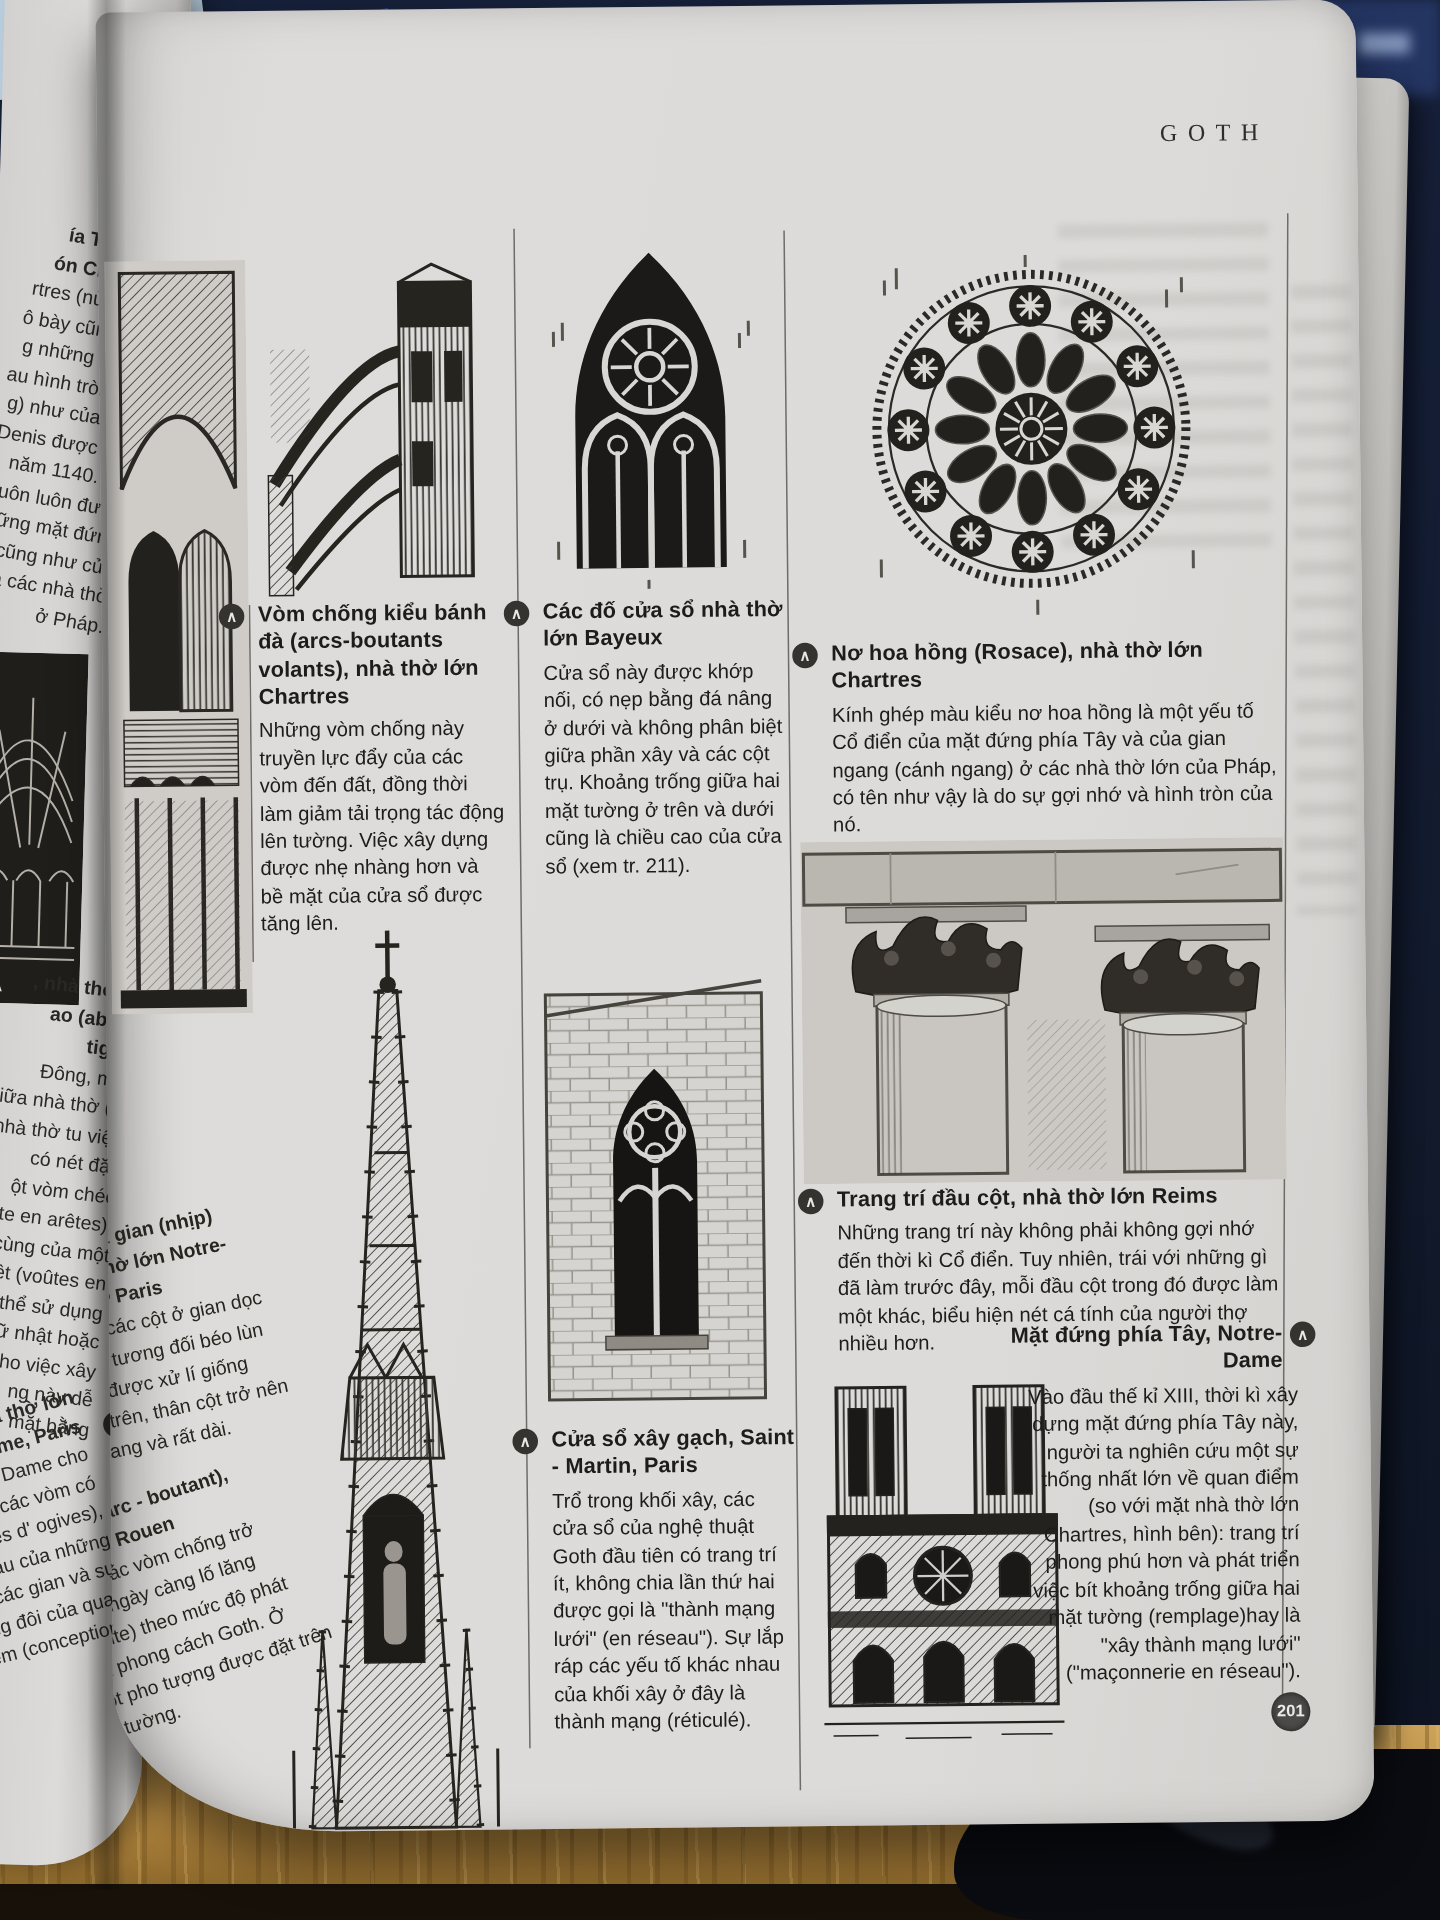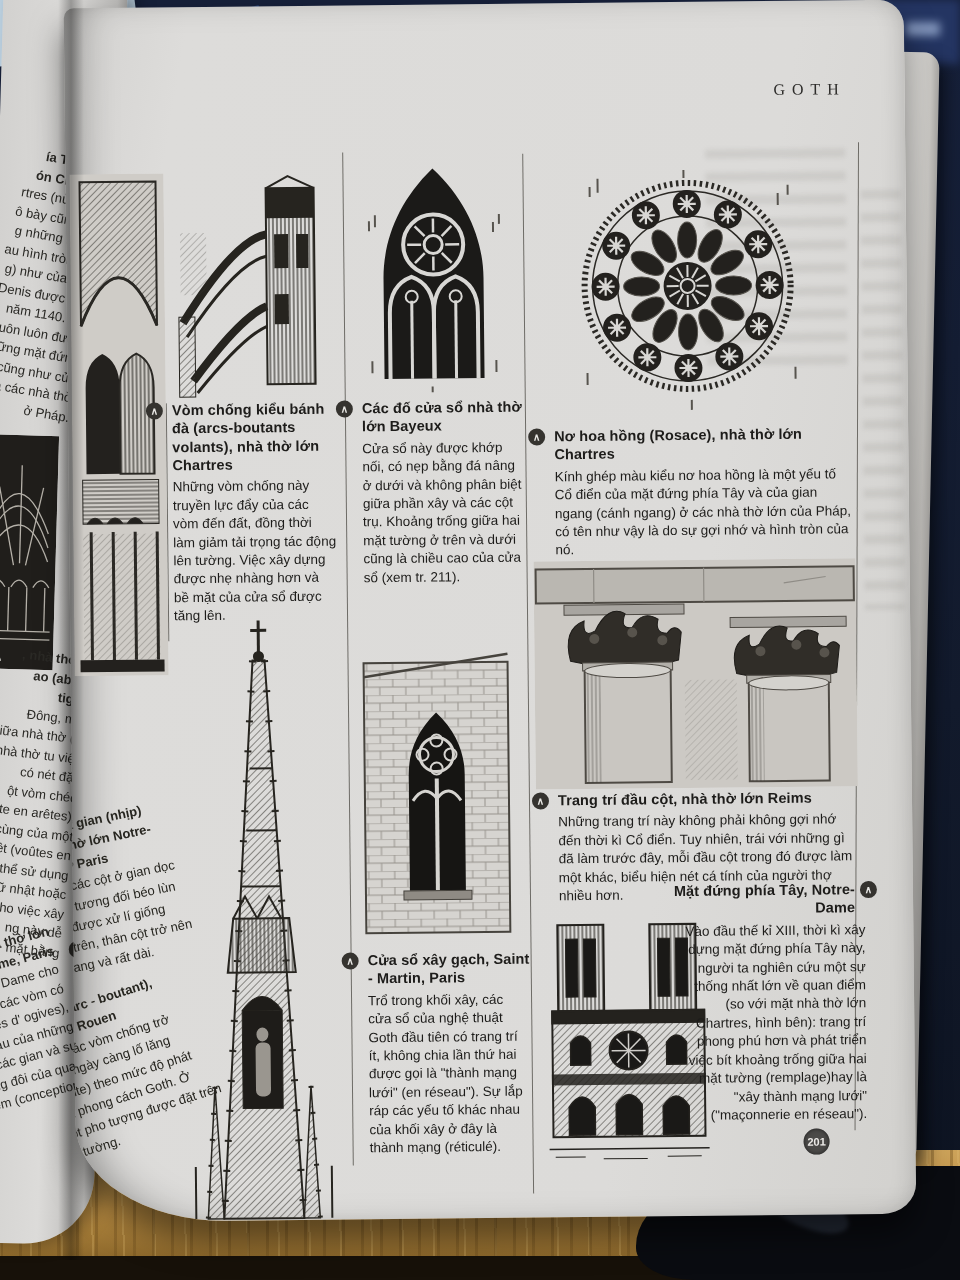--- a/index.html
+++ b/index.html
@@ -405,17 +405,17 @@
           <path d="M12,244 h30 M60,246 h44 M124,244 h34" stroke-width="1"></path>
         </g>
       </svg>
     </div>
     <div class="cap cap-right" style="left:600px;top:880px;width:192px">
       <span class="marker marker-right">∧</span>
       <div class="cap-title" style="padding-right:10px">Mặt đứng phía Tây, Notre- Dame</div>
       <div class="cap-body">Vào đầu thế kỉ XIII, thời kì xây dựng mặt đứng phía Tây này, người ta nghiên cứu một sự thống nhất lớn về quan điểm (so với mặt nhà thờ lớn Chartres, hình bên): trang trí phong phú hơn và phát triển việc bít khoảng trống giữa hai mặt tường (remplage)hay là "xây thành mạng lưới" ("maçonnerie en réseau").</div>
     </div>
 
-    <div class="badge" style="left:728px;top:1128px">201</div>
+    <div class="badge" style="left:772px;top:1128px">201</div>
   </div>
 
   <div class="abs gutter-shadow"></div>
 </div>
 
 </body></html>

